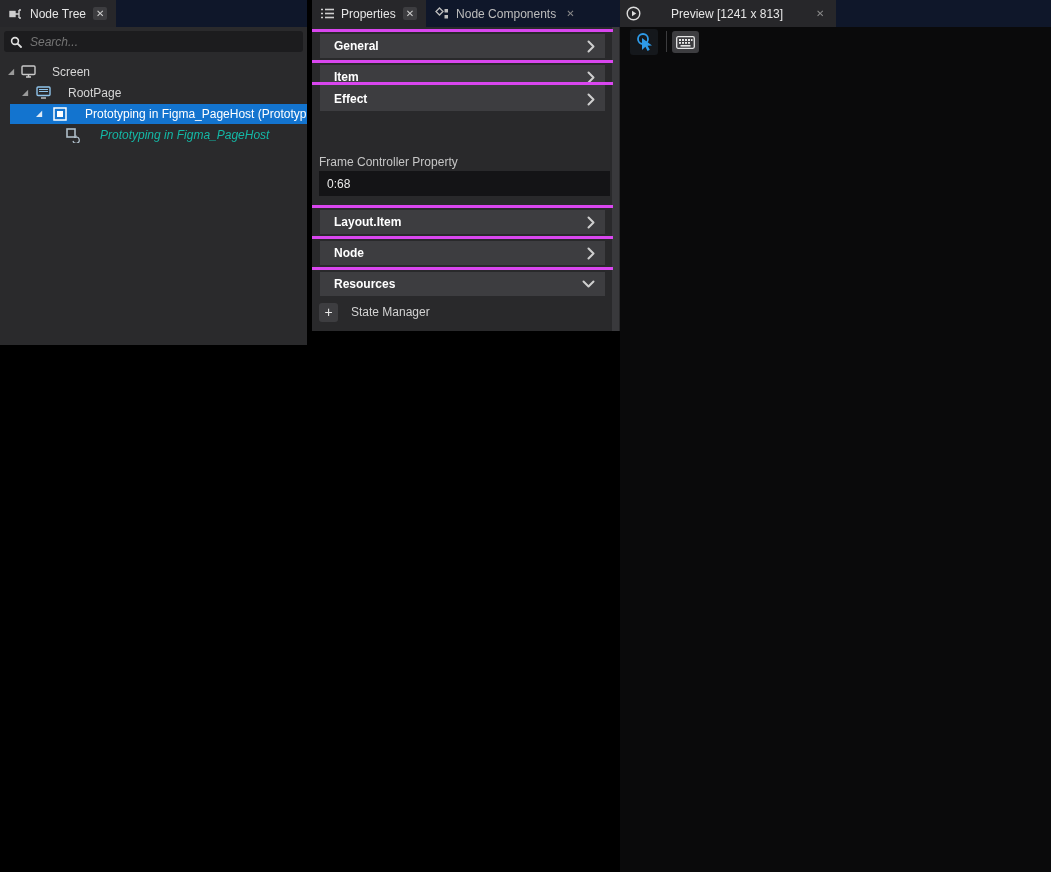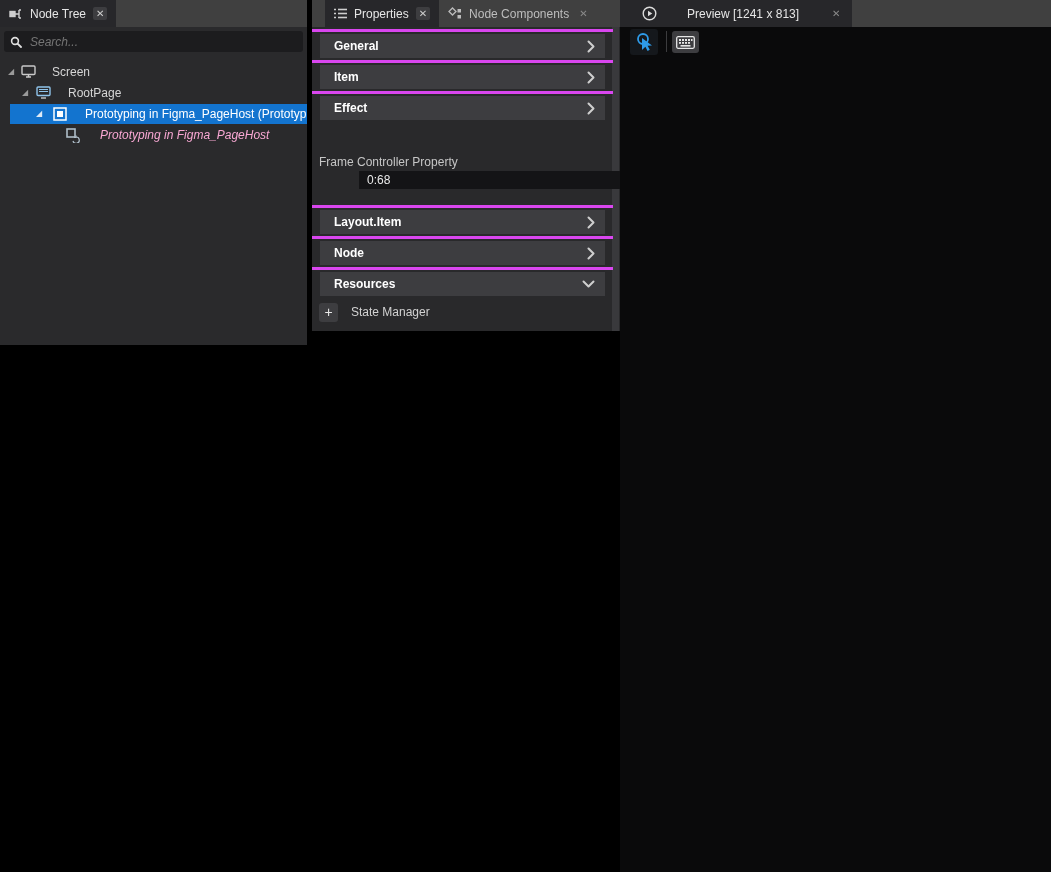--- a/index.html
+++ b/index.html
@@ -2,50 +2,50 @@
 <html><head>
 <meta charset="utf-8">
 <style>
   html,body{margin:0;padding:0;background:#000;}
   *{box-sizing:border-box;}
   .app{position:relative;width:1051px;height:872px;background:#000;overflow:hidden;
        font-family:"Liberation Sans",sans-serif;-webkit-font-smoothing:antialiased;}
   .abs{position:absolute;}
 
   
-  .tabstrip{position:absolute;top:0;height:27px;background:#404040;display:flex;align-items:stretch;}
+  .tabstrip{position:absolute;top:0;height:27px;background:#0f172a;display:flex;align-items:stretch;}
   .tab{display:flex;align-items:center;gap:7px;padding:0 9px;font-size:12px;color:#e6e6e6;}
   .tab.active{background:#27272a;}
   .tab.inactive{background:transparent;color:#bdbdbd;}
   .tab .close{color:#8a8a8a;font-size:10px;padding:1px 3px;border-radius:2px;font-family:"DejaVu Sans",sans-serif;}
   .tab .close.boxed{background:#3d3d40;color:#cfcfcf;}
 
   
   .left-panel{position:absolute;left:0;top:0;width:307px;height:345px;background:#2a2a2c;}
   .searchbox{position:absolute;left:4px;top:31px;width:299px;height:21px;background:#1c1c1e;
              border-radius:3px;display:flex;align-items:center;padding:0 6px;gap:6px;}
   .searchbox input{background:transparent;border:none;outline:none;color:#cdcdcd;font-style:italic;
                    font-size:12px;width:100%;font-family:"Liberation Sans",sans-serif;}
   .tree-row{position:absolute;left:0;width:307px;height:20px;display:flex;align-items:center;
             font-size:12px;color:#d6d6d6;}
   .tree-row .tri{position:absolute;font-size:8px;color:#9a9a9a;font-family:"DejaVu Sans",sans-serif;top:5px;}
   .tree-row .lbl{position:absolute;top:3px;white-space:nowrap;}
   .tree-row.selected-bg{left:10px;width:297px;background:#1374cf;color:#fff;overflow:hidden;}
-  .italic-lbl{font-style:italic;color:#f9a8d4;}
+  .italic-lbl{font-style:italic;color:#14b8a6;}
 
   
   .props-panel{position:absolute;left:312px;top:0;width:308px;height:331px;background:#29292b;}
   .props-scroll{position:absolute;right:1px;top:27px;width:7px;height:304px;background:#39393c;}
   .sec-wrap{position:absolute;left:0;width:301px;border-top:3px solid #d946ef;padding:2px 8px 0 8px;}
   .sec-head{height:24px;background:#3d3d40;display:flex;align-items:center;justify-content:space-between;
             padding:0 10px 0 14px;color:#fff;font-size:12px;font-weight:bold;}
   .chev{stroke:#cfcfcf;stroke-width:2;fill:none;stroke-linecap:round;stroke-linejoin:round;}
   .fld-label{position:absolute;left:7px;font-size:12px;color:#c6c6c6;}
-  .fld-input{position:absolute;left:7px;width:291px;height:18px;background:#141416;border:none;outline:none;
-             color:#eaeaea;font-size:12px;padding:0 8px;font-family:"Liberation Sans",sans-serif;margin-left:40px;}
+  .fld-input{position:absolute;left:7px;width:291px;height:25px;background:#141416;border:none;outline:none;
+             color:#eaeaea;font-size:12px;padding:0 8px;font-family:"Liberation Sans",sans-serif;}
   .sm-row{position:absolute;left:0;top:297px;width:301px;height:30px;display:flex;align-items:center;gap:13px;padding-left:7px;}
   .sm-btn{width:19px;height:19px;background:#3d3d40;border-radius:3px;color:#e8e8e8;font-size:14px;
           display:flex;align-items:center;justify-content:center;line-height:1;}
   .sm-lbl{color:#d2d2d2;font-size:12px;}
 
   
   .preview-panel{position:absolute;left:620px;top:0;width:431px;height:872px;background:#0a0a0b;}
   .pv-toolbar-btn{position:absolute;border-radius:3px;display:flex;align-items:center;justify-content:center;}
 
   svg{display:block;}
@@ -125,21 +125,21 @@
             <rect x="1" y="1" width="8" height="8" fill="none" stroke="#aebdc9" stroke-width="1.6"></rect>
             <path d="M10 9 a3.2 3.2 0 1 1 -3 4" fill="none" stroke="#aebdc9" stroke-width="1.2"></path>
             <path d="M10 7.5 v2 h-2" fill="none" stroke="#aebdc9" stroke-width="1.2"></path>
           </svg>
       </span>
       <span class="lbl italic-lbl" style="left:100px;">Prototyping in Figma_PageHost</span>
     </div>
   </div>
 
   <div class="props-panel">
-    <div class="tabstrip" style="left:0;width:308px;padding-left:13px;">
+    <div class="tabstrip" style="left:0;width:308px;">
       <div class="tab active">
         <span>
           <svg width="13" height="11" viewBox="0 0 13 11">
               <g stroke="#cfcfcf" stroke-width="1.6">
                 <line x1="0" y1="1.5" x2="2" y2="1.5"></line>
                 <line x1="4" y1="1.5" x2="13" y2="1.5"></line>
                 <line x1="0" y1="5.5" x2="2" y2="5.5"></line>
                 <line x1="4" y1="5.5" x2="13" y2="5.5"></line>
                 <line x1="0" y1="9.5" x2="2" y2="9.5"></line>
                 <line x1="4" y1="9.5" x2="13" y2="9.5"></line>
@@ -173,21 +173,21 @@
         </div>
     </div>
     <div class="sec-wrap" style="top:60px;">
       <div class="sec-head">
           <span>Item</span>
         <svg class="chev" width="8" height="13" viewBox="0 0 8 13">
             <polyline points="1.5,1.5 6.5,6.5 1.5,11.5"></polyline>
           </svg>
         </div>
     </div>
-    <div class="sec-wrap" style="top:91px;text-align:right;">
+    <div class="sec-wrap" style="top:82px;text-align:right;">
       <div class="sec-head">
           <span>Effect</span>
         <svg class="chev" width="8" height="13" viewBox="0 0 8 13">
             <polyline points="1.5,1.5 6.5,6.5 1.5,11.5"></polyline>
           </svg>
         </div>
     </div>
 
     <div class="fld-label" style="top:155px;">Frame Controller Property</div>
     <input class="fld-input" style="top: 171px;" value="0:68">
@@ -218,21 +218,21 @@
     </div>
 
     <div class="sm-row">
       <span class="sm-btn">+</span>
       <span class="sm-lbl">State Manager</span>
     </div>
   </div>
 
   <div class="preview-panel">
     <div class="tabstrip" style="left:0;width:431px;">
-      <div class="tab active" style="padding-left:22px;gap:30px;">
+      <div class="tab active" style="padding-left:6px;gap:30px;">
         <span>
           <svg width="15" height="15" viewBox="0 0 15 15">
               <circle cx="7.5" cy="7.5" r="6.3" fill="none" stroke="#dcdcdc" stroke-width="1.4"></circle>
               <polygon points="6,4.7 10.3,7.5 6,10.3" fill="#dcdcdc"></polygon>
             </svg>
         </span>
         <span>Preview [1241 x 813]</span>
         <span class="close">✕</span>
       </div>
     </div>

